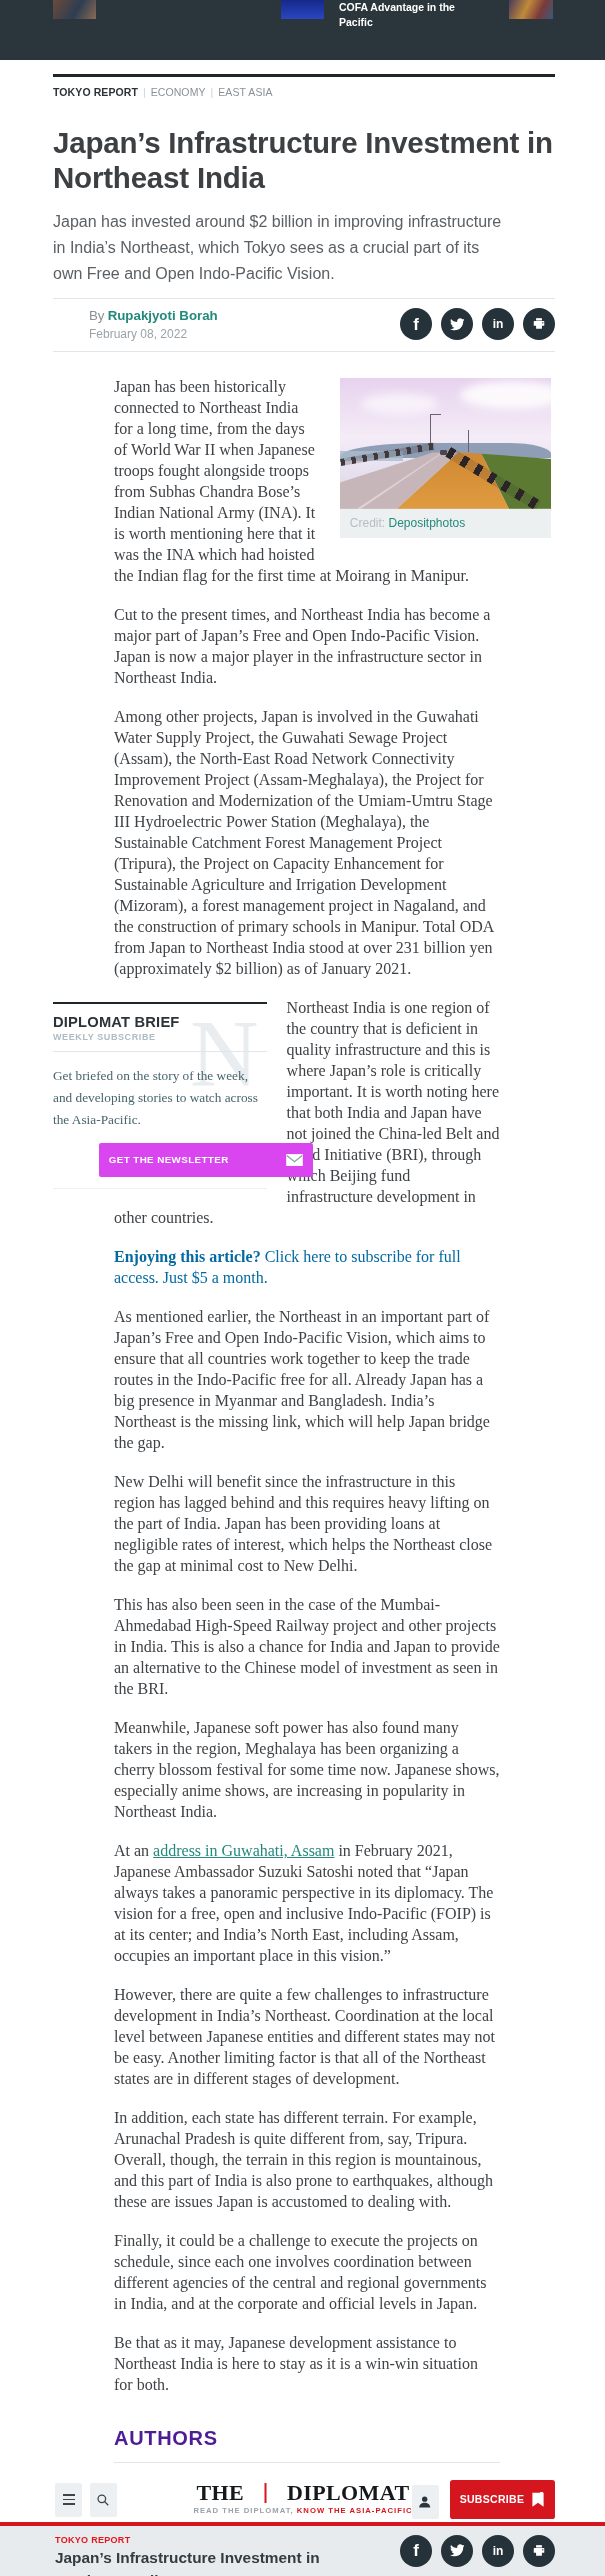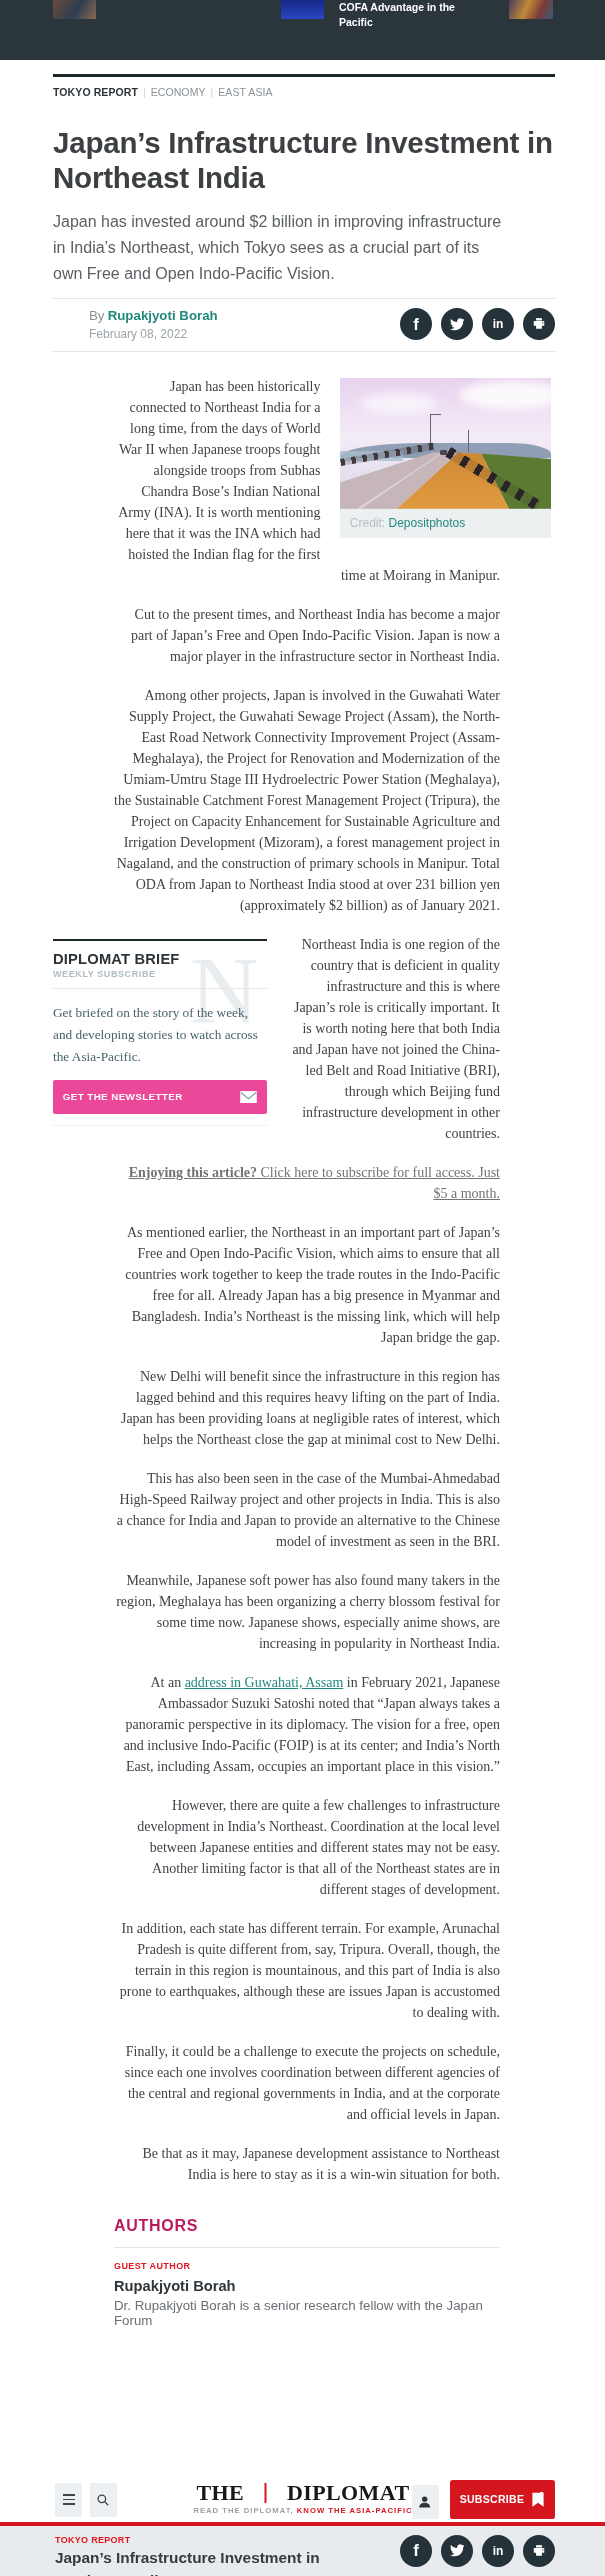--- a/index.html
+++ b/index.html
@@ -29,21 +29,21 @@
   .byline .by { color:#8a9196; font-size:13.3px; }
   .byline .author { color:#23897d; font-size:13.3px; font-weight:bold; }
   .byline .date { color:#9aa3a9; font-size:12px; margin-top:4.2px; }
   .share-row { display:flex; gap:9px; }
   .share-btn { width:32px; height:32px; border-radius:50%; background:#25323a; display:flex; align-items:center; justify-content:center; color:#fff; cursor:pointer; }
   .share-btn .fb { font-size:17px; font-weight:bold; font-family:"Liberation Sans",sans-serif; position:relative; top:0.7px; }
   .share-btn .in { font-size:12px; font-weight:bold; }
 
   
   .article-body { padding:25px 55px 0 61px; font-family:"Liberation Serif", serif; color:#3f4347; }
-  .article-body p { font-size:14px; line-height:21px; margin-bottom:18px;text-align:right; }
+  .article-body p { font-size:16px; line-height:21px; margin-bottom:18px; }
   figure.lead-figure { float:right; width:211px; margin:1.4px -51px 9.8px 19.6px;border-radius:15px; }
   .img-art { position:relative; width:211px; height:131px; overflow:hidden;
     background:linear-gradient(180deg,#e7d2ee 0%,#f4ecf7 45%,#d8d4e6 100%); }
   .cloud { position:absolute; background:#ffffff; border-radius:50%; filter:blur(4.2px); opacity:.85; }
   .cloud.c1 { width:105px; height:28px; right:-14px; top:2.8px; }
   .cloud.c2 { width:77px; height:21px; left:21px; top:15.4px; opacity:.6; }
   .hills { position:absolute; left:0; right:0; top:65px; height:15.4px; background:#6f86a0; opacity:.75; border-radius:40% 20% 30% 10%/90% 70% 0 0; }
   .water { position:absolute; left:0; top:73px; width:63px; height:9.8px; background:#a9bccd; opacity:.8; }
   .road { position:absolute; inset:0; background:#c6b6ba; clip-path:polygon(0% 100%,0% 80%,44% 57%,56% 57%,27% 100%); }
   .road-line { position:absolute; inset:0; background:#ded3d4; clip-path:polygon(8% 100%,10% 100%,48% 58%,47.4% 58%); }
@@ -64,30 +64,30 @@
 
   
   aside.brief { float:left; width:214px; margin:4.2px 19.6px 7px -61px; position:relative; font-family:"Liberation Sans",sans-serif; }
   .brief-toprule { height:2.8px; background:#1d262b; }
   .brief-watermark { position:absolute; top:5.6px; right:8.4px; font-family:"Liberation Serif",serif; font-size:95px; line-height:1; color:#e9edef; z-index:0; }
   .brief-inner { position:relative; z-index:1; }
   .brief-title { margin-top:9.8px; font-size:14.7px; font-weight:bold; color:#2b3338; letter-spacing:0.2px; }
   .brief-sub { margin-top:1.4px; font-size:9px; font-weight:bold; color:#aebbc2; letter-spacing:0.6px; }
   .brief-rule { height:0.7px; background:#e2e6e8; margin-top:9.8px; }
   .brief-body { font-family:"Liberation Serif",serif; font-size:13.3px; line-height:22px; color:#48636d; margin-top:12.6px; }
-  .brief-btn { margin-top:12.6px; width:100%; background:#ec4899; border:none; border-radius:2.1px; color:#fff; font-weight:bold; font-size:9.8px; letter-spacing:0.4px; text-align:left; padding:10.5px 9.8px; display:flex; align-items:center; justify-content:space-between; cursor:pointer; font-family:"Liberation Sans",sans-serif; }
+  .brief-btn { margin-top:12.6px; width:100%; background:#d946ef; border:none; border-radius:2.1px; color:#fff; font-weight:bold; font-size:9.8px; letter-spacing:0.4px; text-align:left; padding:10.5px 9.8px; display:flex; align-items:center; justify-content:space-between; cursor:pointer; font-family:"Liberation Sans",sans-serif;margin-left:46px; }
   .brief-botrule { height:1.4px; background:#eef1f2; margin-top:11.2px; }
 
-  .cta { clear:left; color:#737373; text-decoration:underline; }
+  .cta { clear:left; color:#0369a1; }
   .cta .bold { font-weight:bold; }
   .inline-link { color:#23897d; text-decoration:underline; }
 
   
   .authors { padding:14px 55px 0 61px; font-family:"Liberation Sans",sans-serif; }
-  .authors-heading { font-size:16px; font-weight:bold; letter-spacing:0.7px; color:#be185d; }
+  .authors-heading { font-size:20px; font-weight:bold; letter-spacing:0.7px; color:#4c1d95; }
   .authors-rule { height:0.7px; background:#e2e6e8; margin-top:11.2px; }
   .guest { margin-top:14px; font-size:9px; font-weight:bold; letter-spacing:0.4px; color:#e3161c; }
   .author-name { margin-top:6.3px; font-size:14.7px; font-weight:bold; color:#2f363b; }
   .author-bio { margin-top:4.9px; font-size:13.3px; color:#6a7075; }
 
   
   .bottom-chrome { position:absolute; left:0; top:2477px; width:606px; }
   .chrome-bar { position:relative; height:45px; background:#fff; }
   .chrome-left { position:absolute; left:55px; top:5.6px; display:flex; gap:7.7px; }
   .sq-btn { width:27px; height:34px; background:#edf0f2; border:none; border-radius:2.1px; display:flex; align-items:center; justify-content:center; cursor:pointer; }

